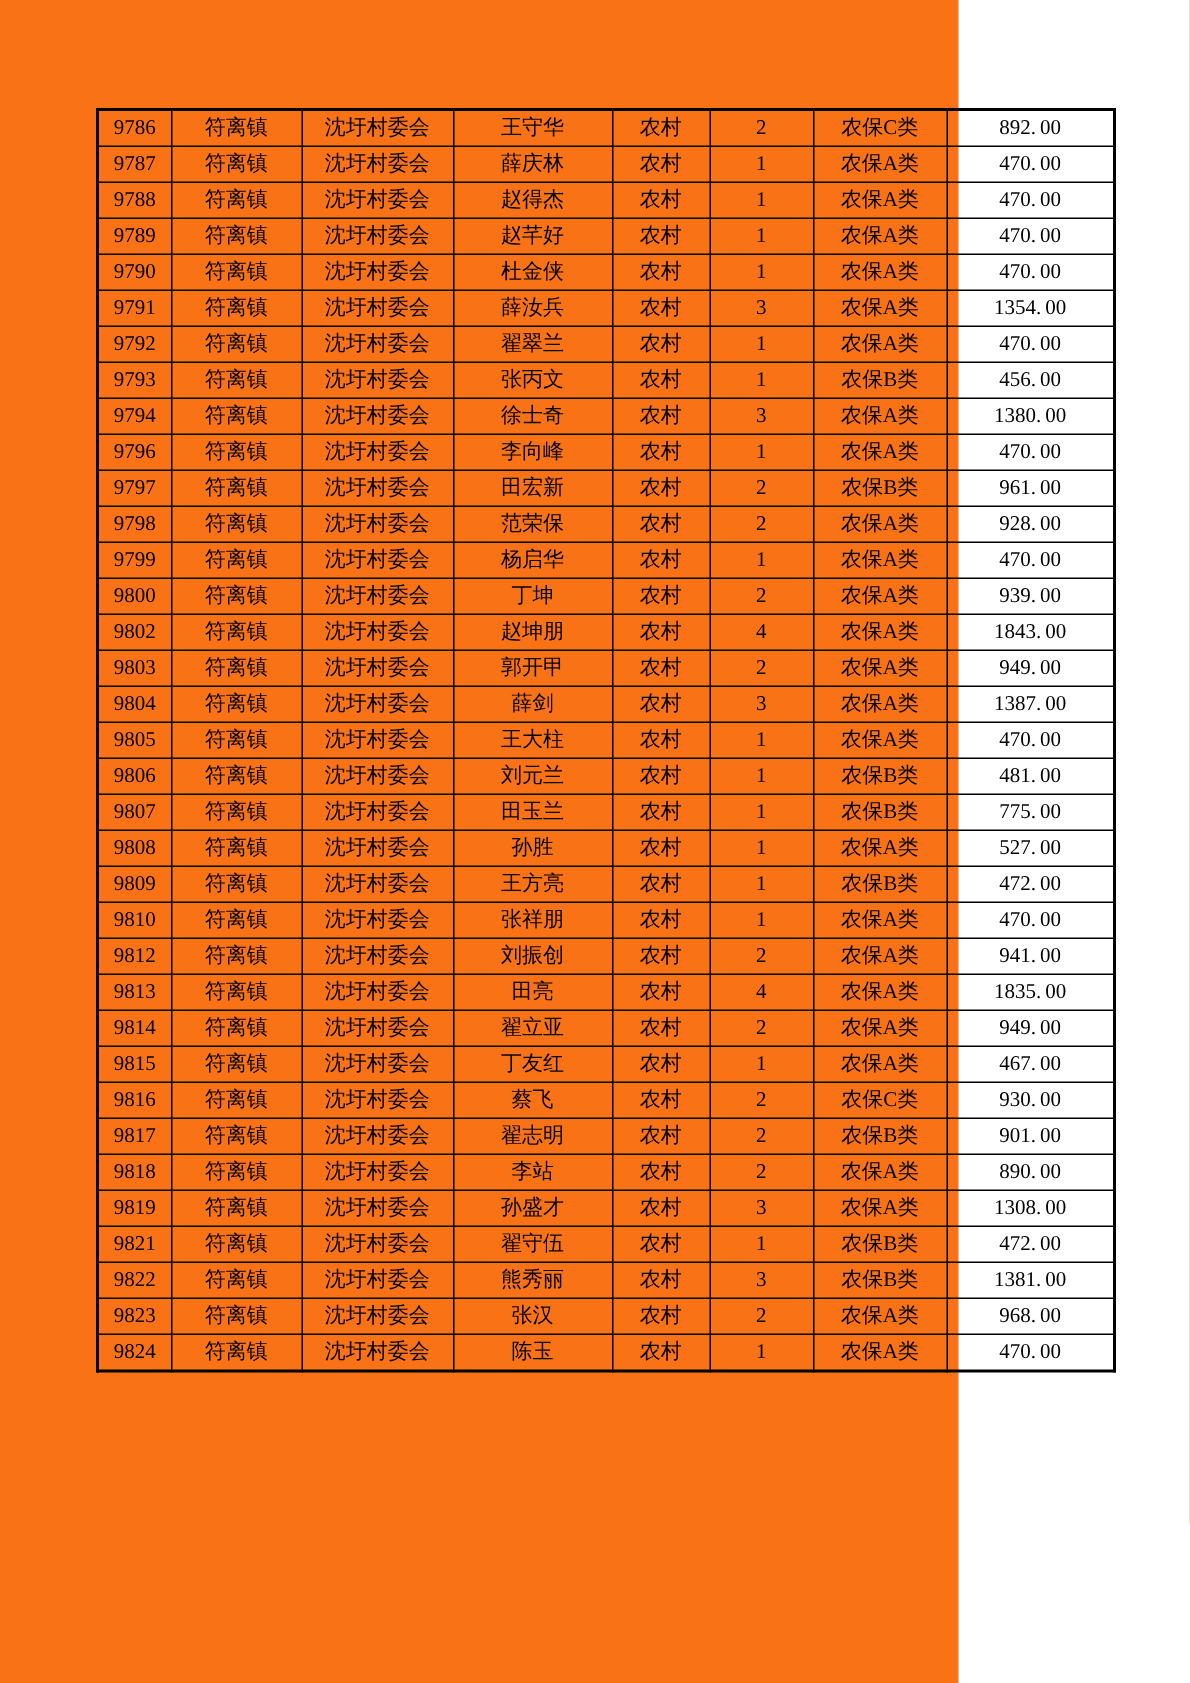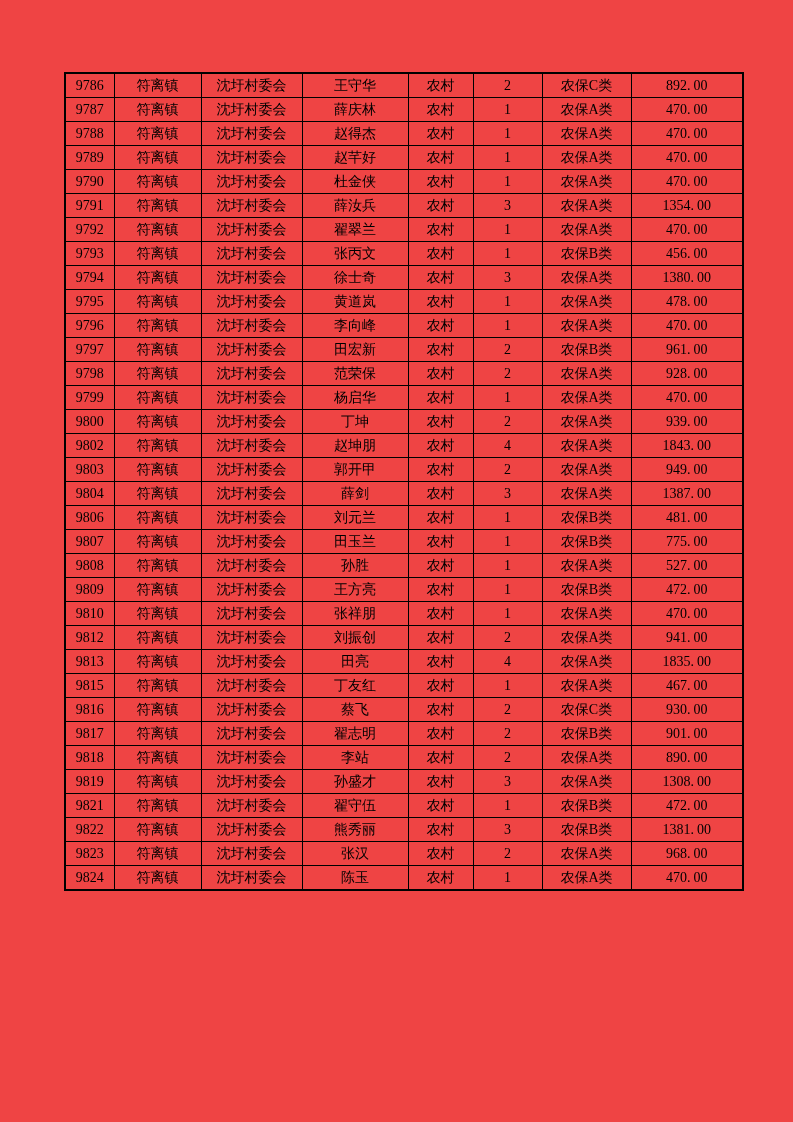--- a/index.html
+++ b/index.html
@@ -10,23 +10,23 @@
   body {
     width: 793px;
     height: 1122px;
     position: relative;
     font-family: "Liberation Serif", "DejaVu Serif", serif;
     color: #000000;
   }
   .page {
     position: absolute;
     left: 0; top: 0;
-    width: 793px;
+    width: 639px;
     height: 1122px;
-    background: #ef4444;
+    background: #f97316;
   }
   table.roster {
     position: absolute;
     left: 64px;
     top: 72px;
     width: 678px;
     border-collapse: collapse;
     table-layout: fixed;
     border: 2px solid #000000;
   }
@@ -152,30 +152,20 @@
           <td>9794</td>
           <td>符离镇</td>
           <td>沈圩村委会</td>
           <td>徐士奇</td>
           <td>农村</td>
           <td>3</td>
           <td>农保A类</td>
           <td>1380. 00</td>
         </tr>
         <tr>
-          <td>9795</td>
-          <td>符离镇</td>
-          <td>沈圩村委会</td>
-          <td>黄道岚</td>
-          <td>农村</td>
-          <td>1</td>
-          <td>农保A类</td>
-          <td>478. 00</td>
-        </tr>
-        <tr>
           <td>9796</td>
           <td>符离镇</td>
           <td>沈圩村委会</td>
           <td>李向峰</td>
           <td>农村</td>
           <td>1</td>
           <td>农保A类</td>
           <td>470. 00</td>
         </tr>
         <tr>
@@ -242,20 +232,30 @@
           <td>9804</td>
           <td>符离镇</td>
           <td>沈圩村委会</td>
           <td>薛剑</td>
           <td>农村</td>
           <td>3</td>
           <td>农保A类</td>
           <td>1387. 00</td>
         </tr>
         <tr>
+          <td>9805</td>
+          <td>符离镇</td>
+          <td>沈圩村委会</td>
+          <td>王大柱</td>
+          <td>农村</td>
+          <td>1</td>
+          <td>农保A类</td>
+          <td>470. 00</td>
+        </tr>
+        <tr>
           <td>9806</td>
           <td>符离镇</td>
           <td>沈圩村委会</td>
           <td>刘元兰</td>
           <td>农村</td>
           <td>1</td>
           <td>农保B类</td>
           <td>481. 00</td>
         </tr>
         <tr>
@@ -310,20 +310,30 @@
         </tr>
         <tr>
           <td>9813</td>
           <td>符离镇</td>
           <td>沈圩村委会</td>
           <td>田亮</td>
           <td>农村</td>
           <td>4</td>
           <td>农保A类</td>
           <td>1835. 00</td>
+        </tr>
+        <tr>
+          <td>9814</td>
+          <td>符离镇</td>
+          <td>沈圩村委会</td>
+          <td>翟立亚</td>
+          <td>农村</td>
+          <td>2</td>
+          <td>农保A类</td>
+          <td>949. 00</td>
         </tr>
         <tr>
           <td>9815</td>
           <td>符离镇</td>
           <td>沈圩村委会</td>
           <td>丁友红</td>
           <td>农村</td>
           <td>1</td>
           <td>农保A类</td>
           <td>467. 00</td>

